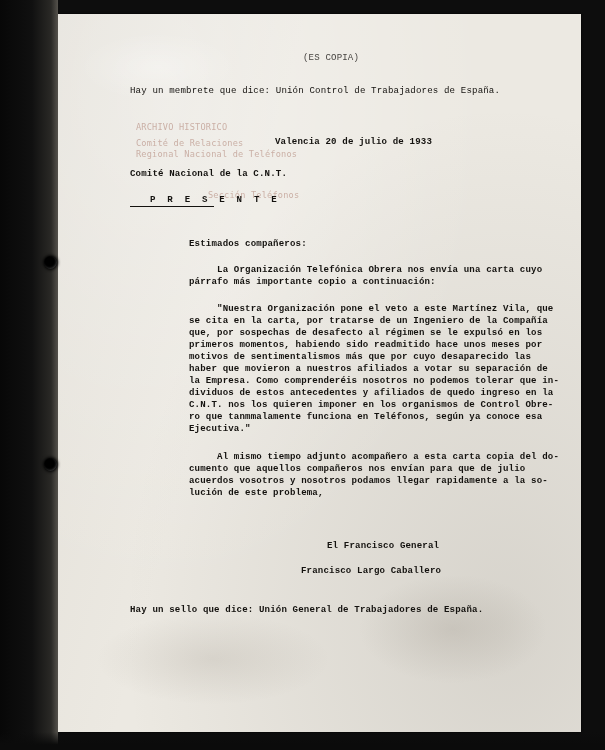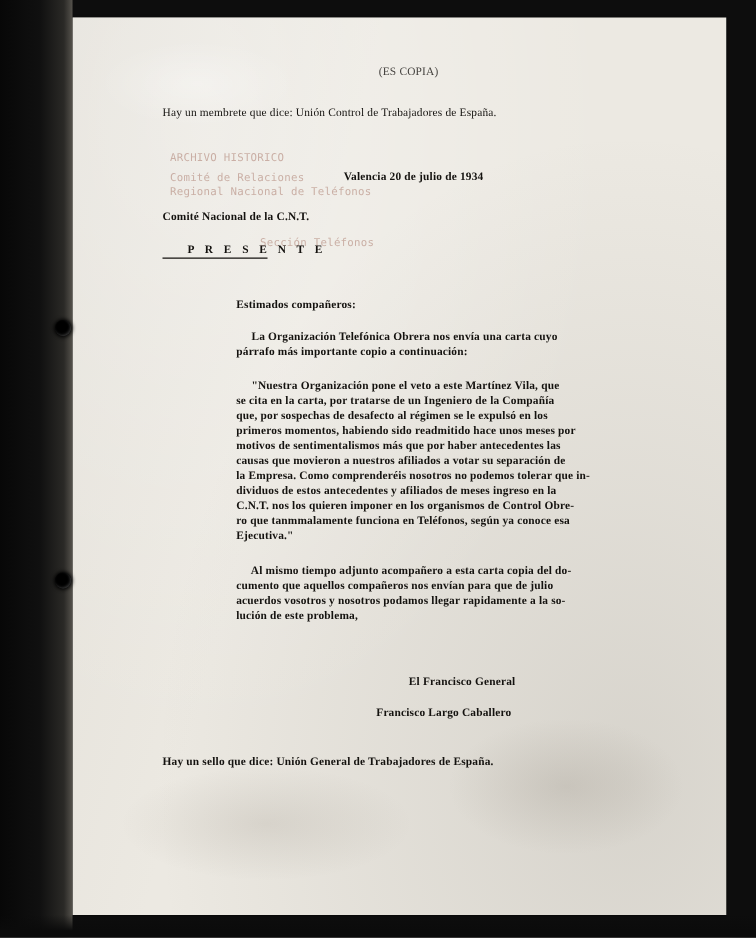--- a/index.html
+++ b/index.html
@@ -64,21 +64,21 @@
   }
   #punch1 { left: 44px; top: 256px; }
   #punch2 { left: 44px; top: 458px; }
 
   
   .doc {
     position: absolute;
     left: 0; top: 0;
     width: 523px; height: 718px;
     color: #14120f;
-    font-family: Liberation Serif, serif;
+    font-family: Liberation Mono, monospace;
     font-size: 9.1px;
     line-height: 11.6px;
     letter-spacing: 0.15px;
     z-index: 3;
   }
   .ln { position: absolute; white-space: pre; }
   .bold { font-weight: bold; }
   .spaced { letter-spacing: 3.2px; font-weight: bold; padding-left: 20px; }
   .faded { color: rgba(20,18,15,0.80); }
 
@@ -124,40 +124,40 @@
     <div class="smudge" style="left:300px; top:560px; width:190px; height:110px; background:radial-gradient(ellipse at center, rgba(140,132,120,0.22), rgba(140,132,120,0) 70%);"></div>
     <div class="smudge" style="left:40px; top:600px; width:230px; height:90px; background:radial-gradient(ellipse at center, rgba(150,142,130,0.20), rgba(150,142,130,0) 72%);"></div>
     <div class="smudge" style="left:20px; top:18px; width:160px; height:70px; background:radial-gradient(ellipse at center, rgba(255,255,255,0.30), rgba(255,255,255,0) 70%);"></div>
 
     <div class="doc">
 
       <div class="ln faded" style="left:245px; top:38px;">(ES COPIA)</div>
 
       <div class="ln" style="left:72px; top:71px;">Hay un membrete que dice: Unión Control de Trabajadores de España.</div>
 
-      <div class="ln bold" style="left:217px; top:122px;">Valencia 20 de julio de 1934</div>
+      <div class="ln bold" style="left:217px; top:122px;">Valencia 20 de julio de 1933</div>
 
       <div class="ln bold" style="left:72px; top:154px;">Comité Nacional de la C.N.T.</div>
 
       <div class="ln spaced" style="left:72px; top:180px;">P R E S E N T E</div>
       <div style="position:absolute; left:72px; top:192px; width:84px; height:1px; background:#14120f;"></div>
 
       <div class="ln bold" style="left:131px; top:224px;">Estimados compañeros:</div>
 
       <div class="ln bold" style="left:131px; top:250px;">     La Organización Telefónica Obrera nos envía una carta cuyo</div>
       <div class="ln bold" style="left:131px; top:262px;">párrafo más importante copio a continuación:</div>
 
       <div class="ln bold" style="left:131px; top:289px;">     "Nuestra Organización pone el veto a este Martínez Vila, que</div>
       <div class="ln bold" style="left:131px; top:301px;">se cita en la carta, por tratarse de un Ingeniero de la Compañía</div>
       <div class="ln bold" style="left:131px; top:313px;">que, por sospechas de desafecto al régimen se le expulsó en los</div>
       <div class="ln bold" style="left:131px; top:325px;">primeros momentos, habiendo sido readmitido hace unos meses por</div>
-      <div class="ln bold" style="left:131px; top:337px;">motivos de sentimentalismos más que por haber antecedentes las</div>
-      <div class="ln bold" style="left:131px; top:349px;">causas que movieron a nuestros afiliados a votar su separación de</div>
+      <div class="ln bold" style="left:131px; top:337px;">motivos de sentimentalismos más que por cuyo desaparecido las</div>
+      <div class="ln bold" style="left:131px; top:349px;">haber que movieron a nuestros afiliados a votar su separación de</div>
       <div class="ln bold" style="left:131px; top:361px;">la Empresa. Como comprenderéis nosotros no podemos tolerar que in-</div>
-      <div class="ln bold" style="left:131px; top:373px;">dividuos de estos antecedentes y afiliados de meses ingreso en la</div>
+      <div class="ln bold" style="left:131px; top:373px;">dividuos de estos antecedentes y afiliados de quedo ingreso en la</div>
       <div class="ln bold" style="left:131px; top:385px;">C.N.T. nos los quieren imponer en los organismos de Control Obre-</div>
       <div class="ln bold" style="left:131px; top:397px;">ro que tanmmalamente funciona en Teléfonos, según ya conoce esa</div>
       <div class="ln bold" style="left:131px; top:409px;">Ejecutiva."</div>
 
       <div class="ln bold" style="left:131px; top:437px;">     Al mismo tiempo adjunto acompañero a esta carta copia del do-</div>
       <div class="ln bold" style="left:131px; top:449px;">cumento que aquellos compañeros nos envían para que de julio</div>
       <div class="ln bold" style="left:131px; top:461px;">acuerdos vosotros y nosotros podamos llegar rapidamente a la so-</div>
       <div class="ln bold" style="left:131px; top:473px;">lución de este problema,</div>
 
 

